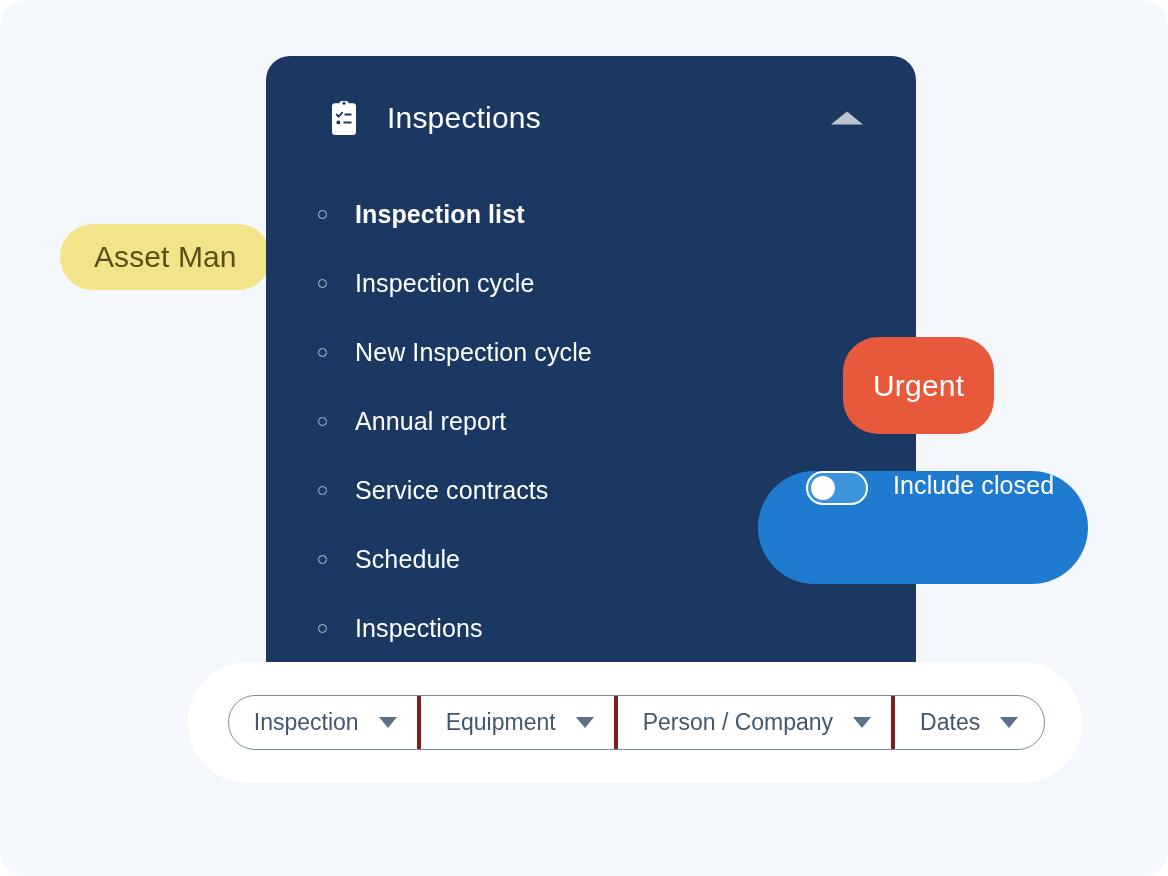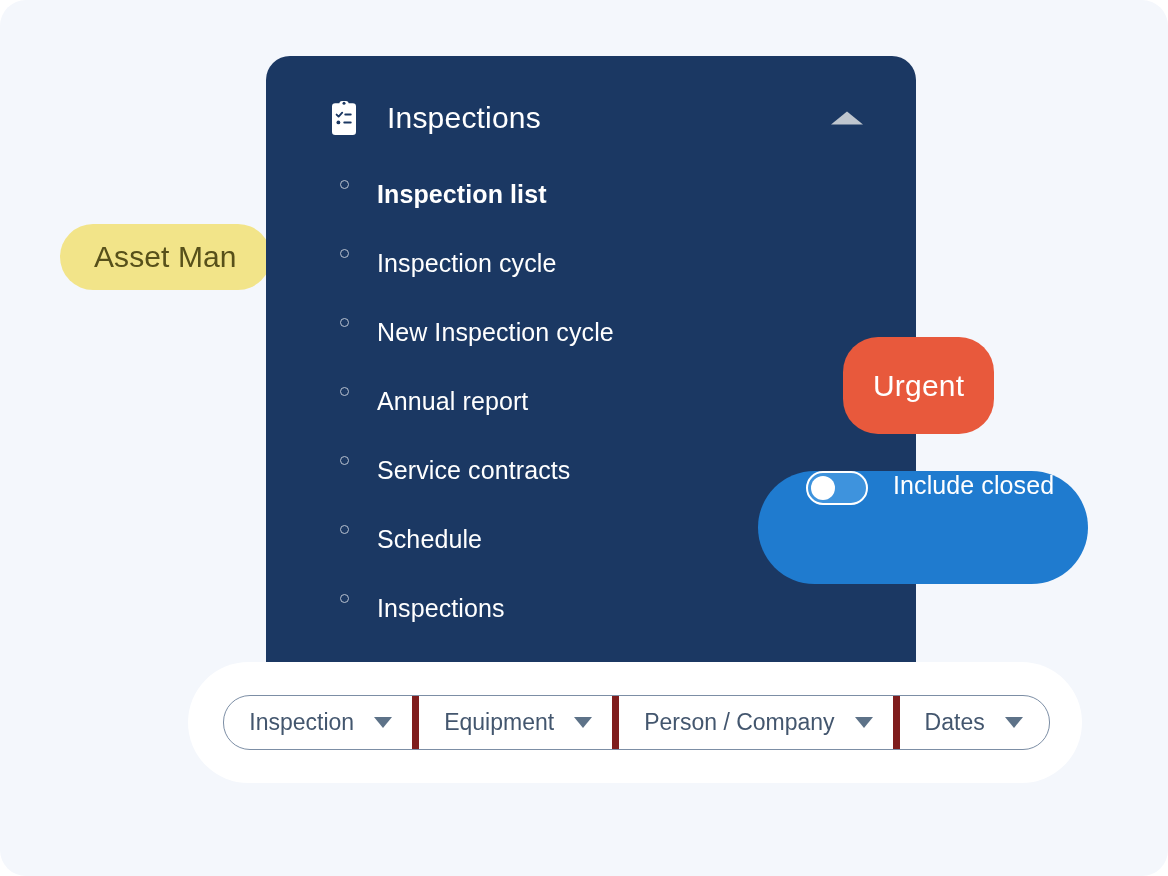--- a/index.html
+++ b/index.html
@@ -99,21 +99,22 @@
     top: 124px;
     width: 650px;
     list-style: none;
     margin: 0;
     padding: 0;
   }
 
   .nav-item {
     height: 69px;
     display: flex;
-    padding-left: 74px;
+    align-items: center;
+    padding-left: 52px;
   }
   .nav-bullet {
     width: 9px;
     height: 9px;
     border: 1.6px solid #b9c2d0;
     border-radius: 50%;
     flex: none;
     box-sizing: border-box;
   }
   .nav-label {
@@ -208,21 +209,21 @@
     border: 1px solid #7c8ea5;
     border-radius: 27px;
     overflow: hidden;
     background: #ffffff;
     margin-left: 3px;
   }
   .filter-seg {
     display: flex;
     align-items: center;
     padding: 0 20px 0 25px;
-    border-right: 7px solid #7f1d1d;
+    border-right: 4px solid #7f1d1d;
     color: #43566e;
     font-size: 23px;
     white-space: nowrap;
     background: transparent;
   }
   .filter-seg:last-child {
     border-right: none;
     padding-right: 26px;
     justify-content: center;
   }

